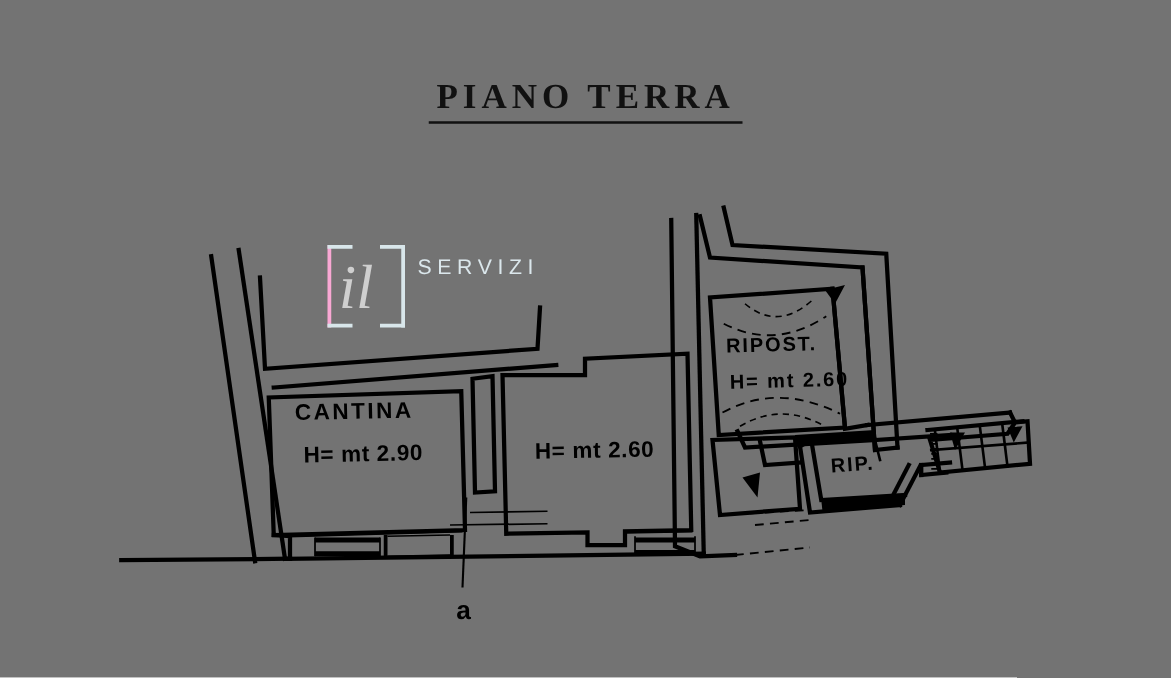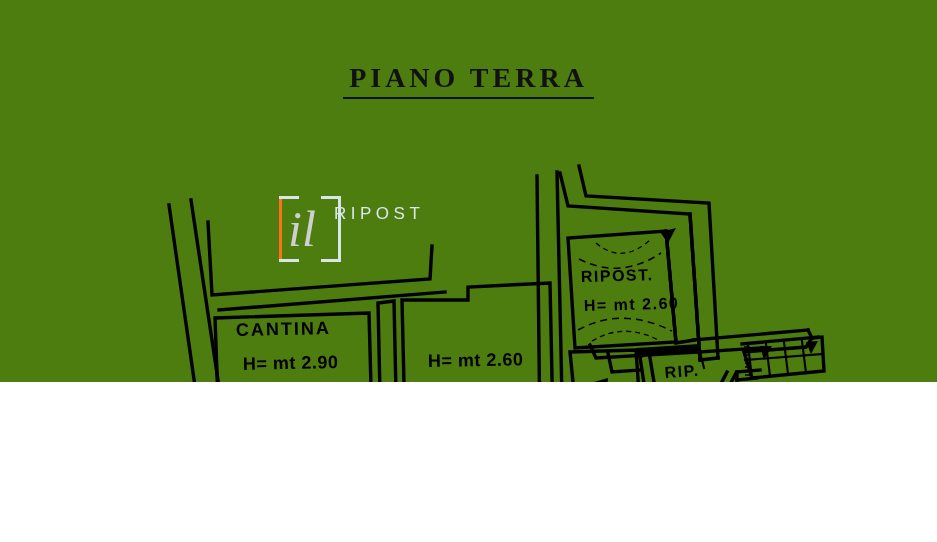--- a/index.html
+++ b/index.html
@@ -6,22 +6,22 @@
     margin: 0;
     padding: 0;
     background: #ffffff;
   }
   body {
     font-family: "Liberation Serif", serif;
   }
   #plan-page {
     position: relative;
     width: 937px;
-    height: 382px;
-    background: #4d7c0f;
+    height: 542px;
+    background: #737373;
     overflow: hidden;
   }
   #plan-title {
     position: absolute;
     left: 0;
     top: 62px;
     width: 937px;
     text-align: center;
     font-family: "Liberation Serif", serif;
     font-size: 28px;
@@ -37,25 +37,25 @@
   #watermark {
     position: absolute;
     left: 262px;
     top: 196px;
     width: 280px;
     height: 70px;
     pointer-events: none;
   }
   .wm-mark {
     position: absolute;
-    left: 17px;
+    left: 0;
     top: 0;
     width: 62px;
     height: 66px;
-    border-left: 3px solid #f97316;
+    border-left: 3px solid #f9a8d4;
     border-right: 3px solid #d8e6ea;
     box-sizing: border-box;
   }
   .wm-mark::before, .wm-mark::after {
     content: "";
     position: absolute;
     left: -3px;
     width: 20px;
     height: 3px;
     background: #d8e6ea;
@@ -169,21 +169,21 @@
     <span class="title-inner">PIANO TERRA</span>
   </div>
 
   <div id="watermark">
     <div class="wm-mark">
       <div class="wm-mark-r1"></div>
       <div class="wm-mark-r2"></div>
       <div class="wm-glyph">il</div>
     </div>
     <div class="wm-text">
-      <div class="wm-line2">RIPOST</div>
+      <div class="wm-line2">SERVIZI</div>
     </div>
   </div>
 
   <svg id="plan-svg" width="937" height="542" viewBox="0 0 937 542">
 
     <g>
       <path class="wall" d="M 97 448 L 232 447"></path>
     </g>
 
     <g>

